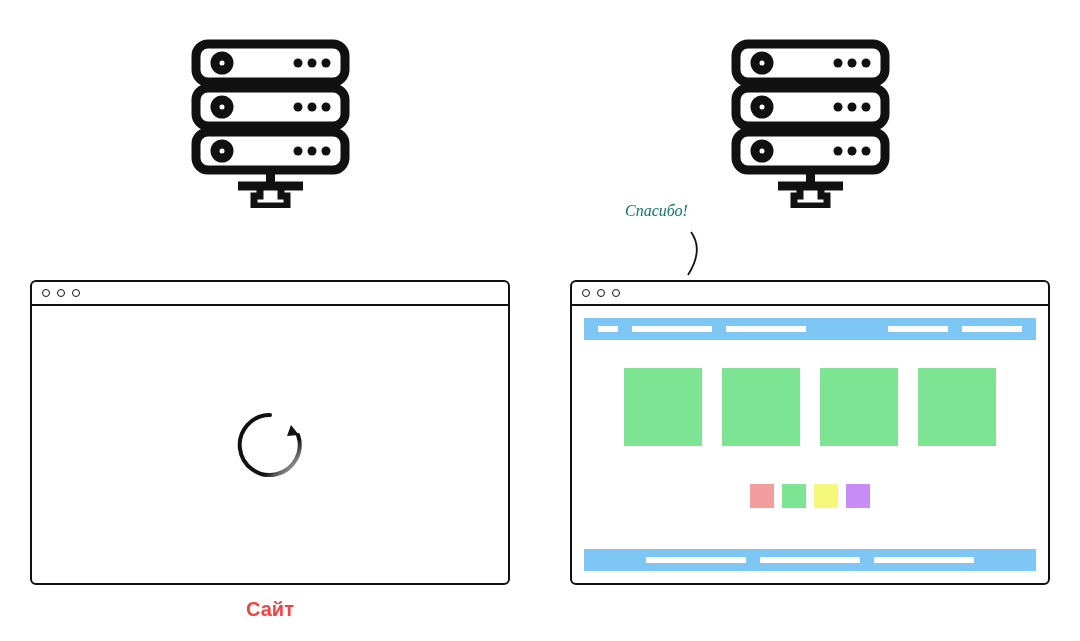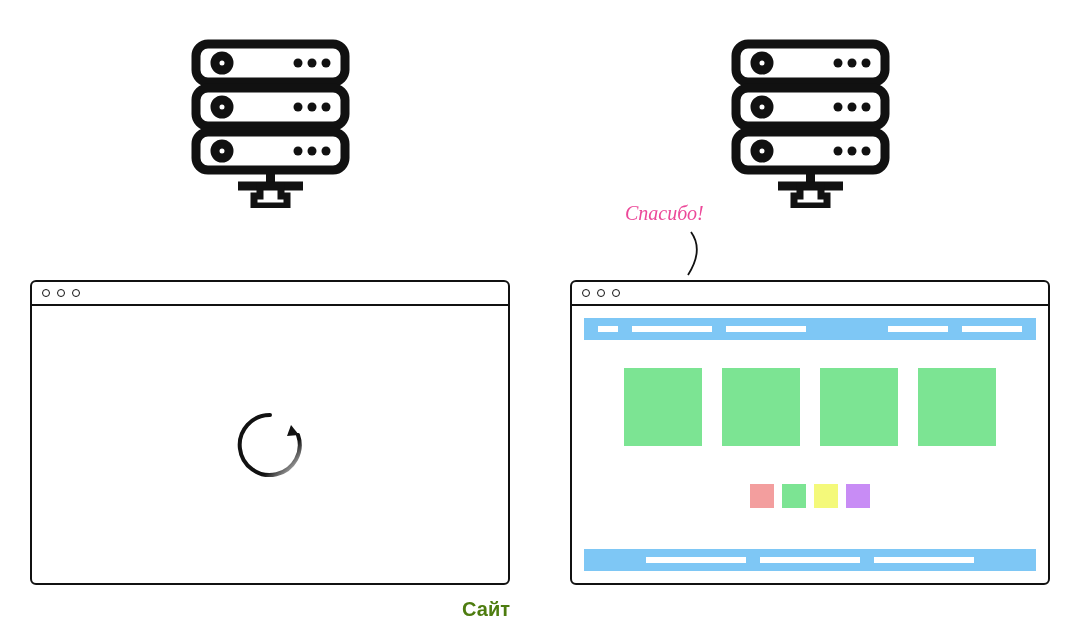--- a/index.html
+++ b/index.html
@@ -24,22 +24,22 @@
       justify-content: center;
       margin-top: 38px;
     }
     .server-svg { display: block; }
 
     .speech {
       position: absolute;
       left: 55px;
       top: 202px;
       font-family: "Comic Sans MS", "Segoe Script", cursive;
-      font-size: 20px;
-      color: #ec4899;
+      font-size: 16px;
+      color: #0f766e;
       font-style: italic;
     }
     .speech-line {
       position: absolute;
       left: 116px;
       top: 230px;
     }
 
     .browser {
       position: absolute;
@@ -116,24 +116,24 @@
     .sm { width: 24px; height: 24px; }
     .sm-pink   { background: #f39e9e; }
     .sm-green  { background: #7ce493; }
     .sm-yellow { background: #f4f97a; }
     .sm-purple { background: #c88cf5; }
 
     .caption {
       position: absolute;
       top: 598px;
       left: 0; right: 0;
-      text-align: right;
+      text-align: center;
       font-weight: 700;
       font-size: 20px;
-      color: #4d7c0f;
+      color: #ef4444;
     }
   </style>
 </head>
 <body>
 
 <div class="col col-left">
   <div class="server-wrap">
     <svg class="server-svg" width="165" height="170" viewBox="0 0 165 170">
       <g stroke="#111" stroke-width="9" fill="none">
         <rect x="8" y="6" width="149" height="38" rx="12"></rect>

